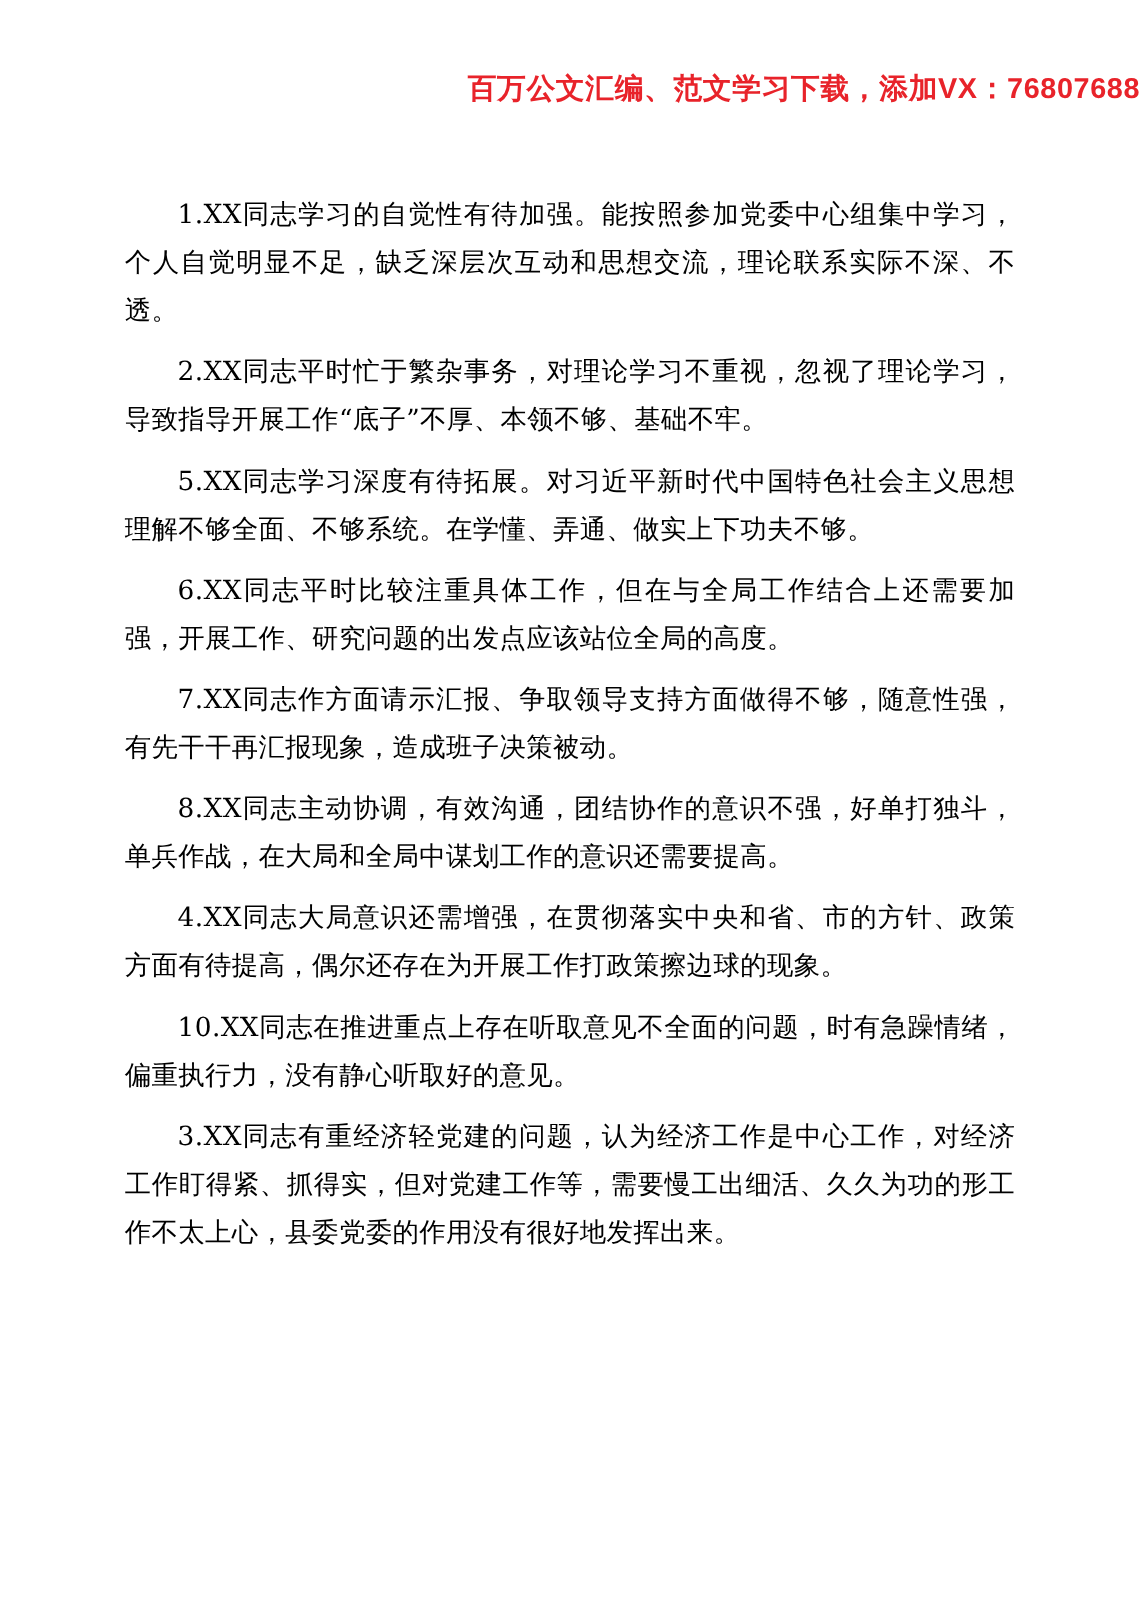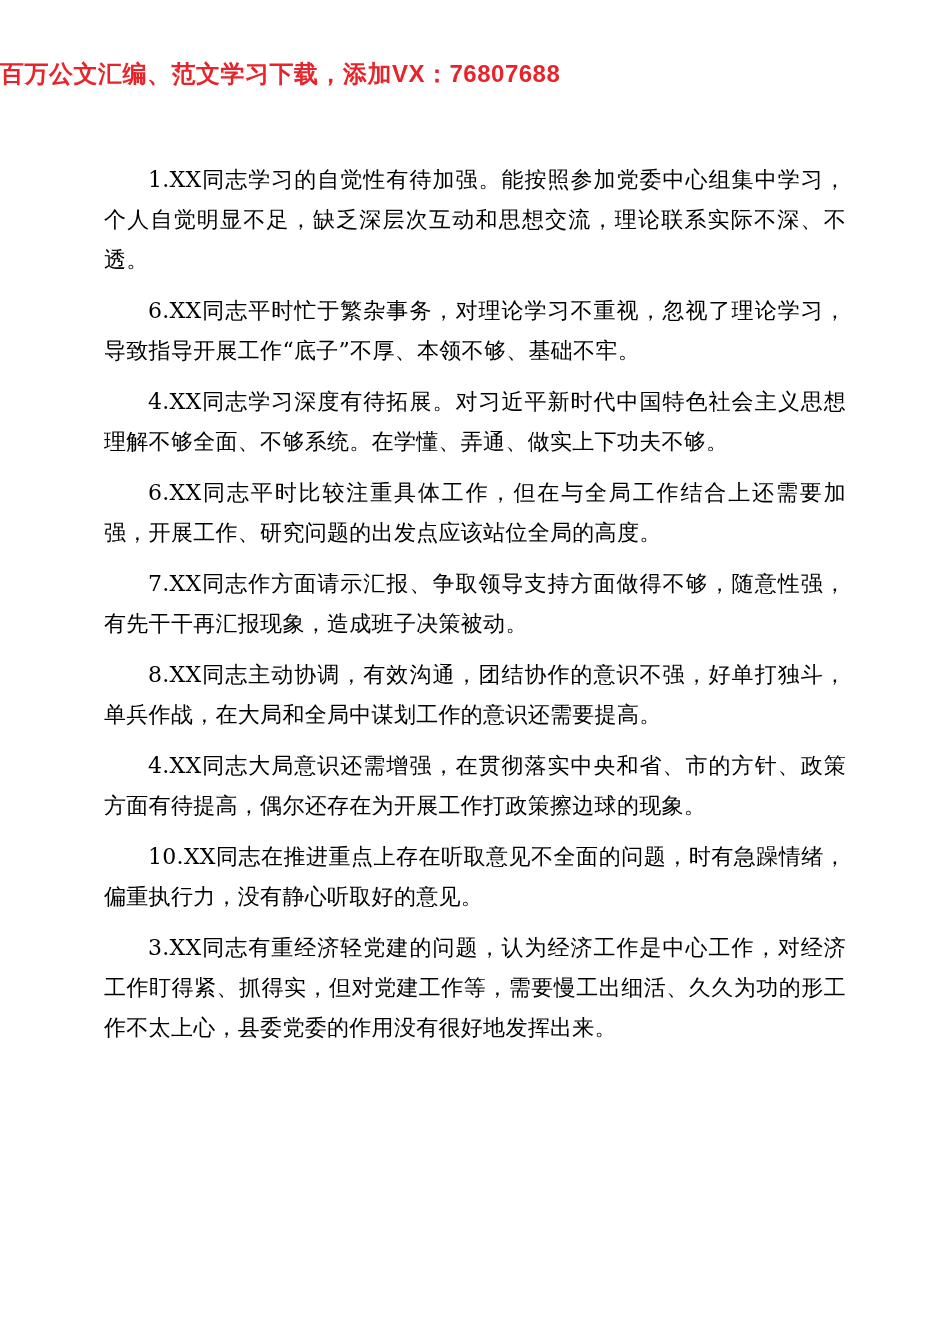--- a/index.html
+++ b/index.html
@@ -19,21 +19,21 @@
     width: 950px;
     height: 1344px;
     box-sizing: border-box;
     position: relative;
   }
   .banner {
     position: absolute;
     top: 58px;
     left: 0;
     width: 950px;
-    text-align: left;
+    text-align: right;
     font-family: "Liberation Sans", "DejaVu Sans", sans-serif;
     font-size: 24px;
     font-weight: bold;
     letter-spacing: 0.5px;
     color: #e8232a;
     white-space: nowrap;
   }
   .content {
     position: absolute;
     top: 160px;
@@ -53,22 +53,22 @@
 </style>
 </head>
 <body>
 
 <div class="page">
 
   <div class="banner">百万公文汇编、范文学习下载，添加VX：76807688</div>
 
   <div class="content">
     <p class="para">1.XX同志学习的自觉性有待加强。能按照参加党委中心组集中学习，个人自觉明显不足，缺乏深层次互动和思想交流，理论联系实际不深、不透。</p>
-    <p class="para">6.XX同志平时忙于繁杂事务，对理论学习不重视，忽视了理论学习，导致指导开展工作“底子”不厚、本领不够、基础不牢。</p>
-    <p class="para">4.XX同志学习深度有待拓展。对习近平新时代中国特色社会主义思想理解不够全面、不够系统。在学懂、弄通、做实上下功夫不够。</p>
+    <p class="para">2.XX同志平时忙于繁杂事务，对理论学习不重视，忽视了理论学习，导致指导开展工作“底子”不厚、本领不够、基础不牢。</p>
+    <p class="para">5.XX同志学习深度有待拓展。对习近平新时代中国特色社会主义思想理解不够全面、不够系统。在学懂、弄通、做实上下功夫不够。</p>
     <p class="para">6.XX同志平时比较注重具体工作，但在与全局工作结合上还需要加强，开展工作、研究问题的出发点应该站位全局的高度。</p>
     <p class="para">7.XX同志作方面请示汇报、争取领导支持方面做得不够，随意性强，有先干干再汇报现象，造成班子决策被动。</p>
     <p class="para">8.XX同志主动协调，有效沟通，团结协作的意识不强，好单打独斗，单兵作战，在大局和全局中谋划工作的意识还需要提高。</p>
     <p class="para">4.XX同志大局意识还需增强，在贯彻落实中央和省、市的方针、政策方面有待提高，偶尔还存在为开展工作打政策擦边球的现象。</p>
     <p class="para">10.XX同志在推进重点上存在听取意见不全面的问题，时有急躁情绪，偏重执行力，没有静心听取好的意见。</p>
     <p class="para">3.XX同志有重经济轻党建的问题，认为经济工作是中心工作，对经济工作盯得紧、抓得实，但对党建工作等，需要慢工出细活、久久为功的形工作不太上心，县委党委的作用没有很好地发挥出来。</p>
   </div>
 
 </div>
 

